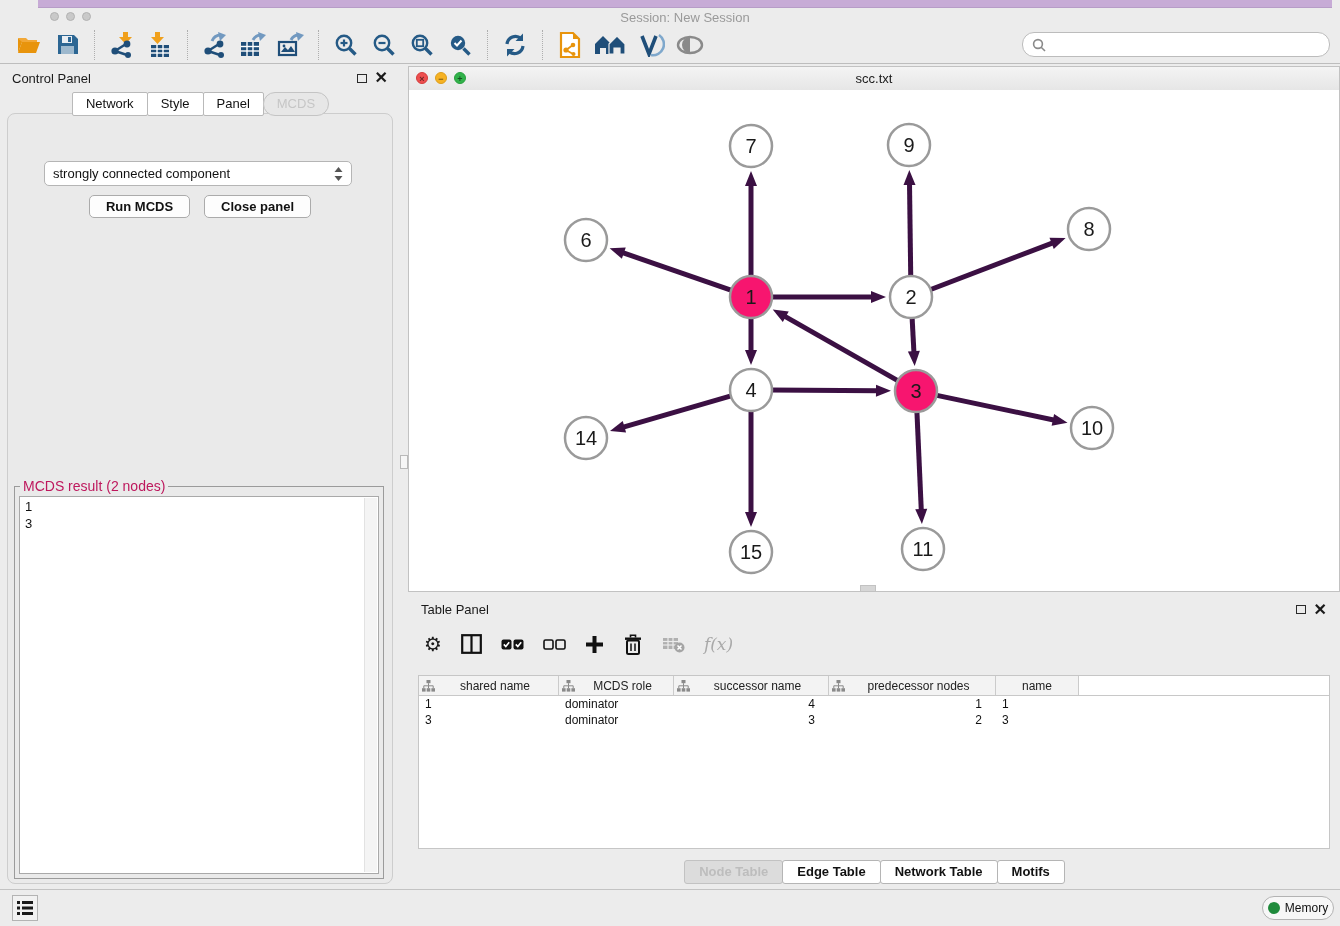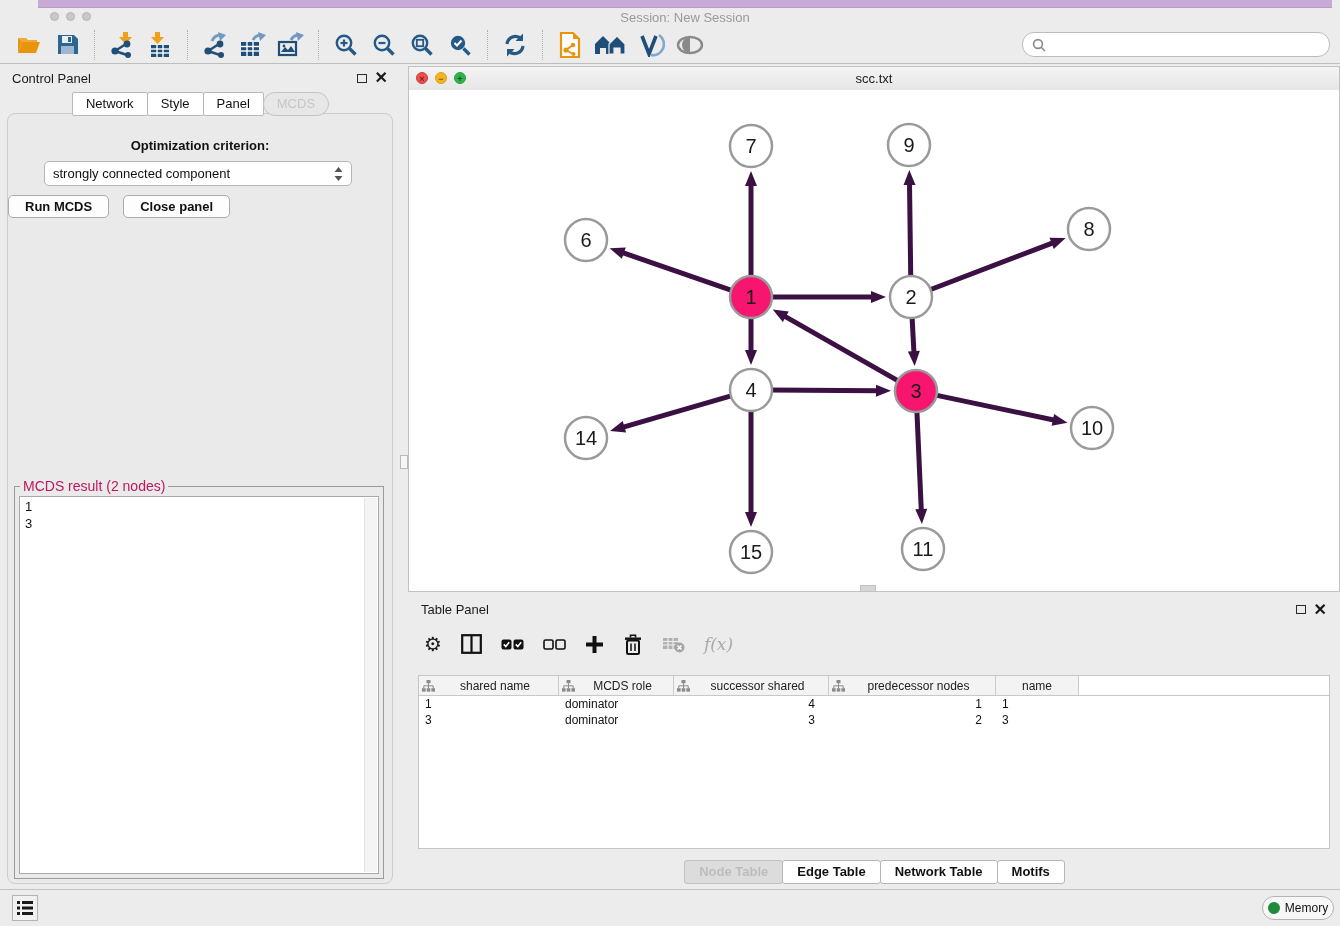--- a/index.html
+++ b/index.html
@@ -30,21 +30,21 @@
   .cp-tabs{display:flex;justify-content:center;position:relative;z-index:2;}
   .cp-tab{background:#fff;border:1px solid #b9b9b9;padding:3px 13px 4px;font-size:13px;font-weight:normal;
           margin-right:-1px;color:#111;border-radius:2px;}
   .cp-tab.active{background:#e7e7e7;color:#c6c6c6;border-color:#c4c4c4;border-radius:12px;}
   .cp-body{position:absolute;left:7px;right:7px;top:49px;bottom:6px;background:#eaeaea;
            border:1px solid #cdcdcd;border-radius:8px;}
   .opt-label{text-align:center;margin-top:24px;font-size:13px;font-weight:bold;color:#111;}
   .criterion{position:absolute;left:36px;right:40px;top:47px;height:23px;background:#fff;border:1px solid #b5b5b5;
              border-radius:5px;display:flex;align-items:center;padding:0 8px;font-size:13px;color:#111;}
   .criterion .stepper{margin-left:auto;}
-  .cp-btnrow{position:absolute;top:81px;left:0;right:0;display:flex;gap:14px;}
+  .cp-btnrow{position:absolute;top:81px;left:0;right:0;display:flex;justify-content:center;gap:14px;}
   .cp-btn{background:#fdfdfd;border:1px solid #ababab;border-radius:5px;padding:3px 16px;font-size:13px;
           font-weight:bold;color:#111;font-family:"Liberation Sans",sans-serif;}
   .mcds-box{position:absolute;left:6px;right:8px;top:372px;bottom:4px;border:1px solid #9b9b9b;}
   .mcds-legend{position:absolute;top:-9px;left:5px;background:#eaeaea;padding:0 3px;font-size:14px;color:#be185d;}
   .mcds-text{position:absolute;left:4px;right:4px;top:9px;bottom:4px;background:#fff;border:1px solid #a9a9a9;
              font-size:13px;color:#111;line-height:17px;padding:1px 5px;}
   .mcds-scroll{position:absolute;top:1px;bottom:1px;right:1px;width:12px;background:#f4f4f4;border-left:1px solid #e2e2e2;}
   
   .vsplit{position:absolute;left:400px;top:64px;width:8px;bottom:36px;background:#ececec;}
   .vsplit .grip{position:absolute;top:391px;left:0;width:8px;height:14px;background:#f6f6f6;border:1px solid #b9b9b9;box-sizing:border-box;}
@@ -266,21 +266,20 @@
         <span class="close-ic">✕</span>
       </span>
     </div>
     <div class="cp-tabs">
         <div class="cp-tab">Network</div>
         <div class="cp-tab">Style</div>
         <div class="cp-tab">Panel</div>
         <div class="cp-tab active">MCDS</div>
       </div>
     <div class="cp-body">
-      <div class="opt-label">Optimization criterion:</div>
       <div class="criterion">
         <span>strongly connected component</span>
         <svg class="stepper" width="9" height="14" viewBox="0 0 9 14">
             <path d="M4.5 0 L8.5 5 H0.5z" fill="#555"></path>
             <path d="M4.5 14 L0.5 9 H8.5z" fill="#555"></path>
           </svg>
       </div>
       <div class="cp-btnrow">
         <button class="cp-btn">Run MCDS</button>
         <button class="cp-btn">Close panel</button>
@@ -514,21 +513,21 @@
               <g fill="#8a8a8a">
                 <rect x="4.5" y="0" width="4" height="3.2"></rect>
                 <rect x="0" y="8.2" width="3.6" height="3.4"></rect>
                 <rect x="4.7" y="8.2" width="3.6" height="3.4"></rect>
                 <rect x="9.4" y="8.2" width="3.6" height="3.4"></rect>
               </g>
               <g stroke="#8a8a8a" stroke-width="1" fill="none">
                 <path d="M6.5 3.2v2.6M1.8 8.2V5.8h9.4v2.4M6.5 5.8v2.4"></path>
               </g>
             </svg>
-            <span class="lbl">successor shared</span>
+            <span class="lbl">successor name</span>
           </div>
           <div class="th" style="width: 167px;">
             <svg width="13" height="12" viewBox="0 0 13 12">
               <g fill="#8a8a8a">
                 <rect x="4.5" y="0" width="4" height="3.2"></rect>
                 <rect x="0" y="8.2" width="3.6" height="3.4"></rect>
                 <rect x="4.7" y="8.2" width="3.6" height="3.4"></rect>
                 <rect x="9.4" y="8.2" width="3.6" height="3.4"></rect>
               </g>
               <g stroke="#8a8a8a" stroke-width="1" fill="none">

